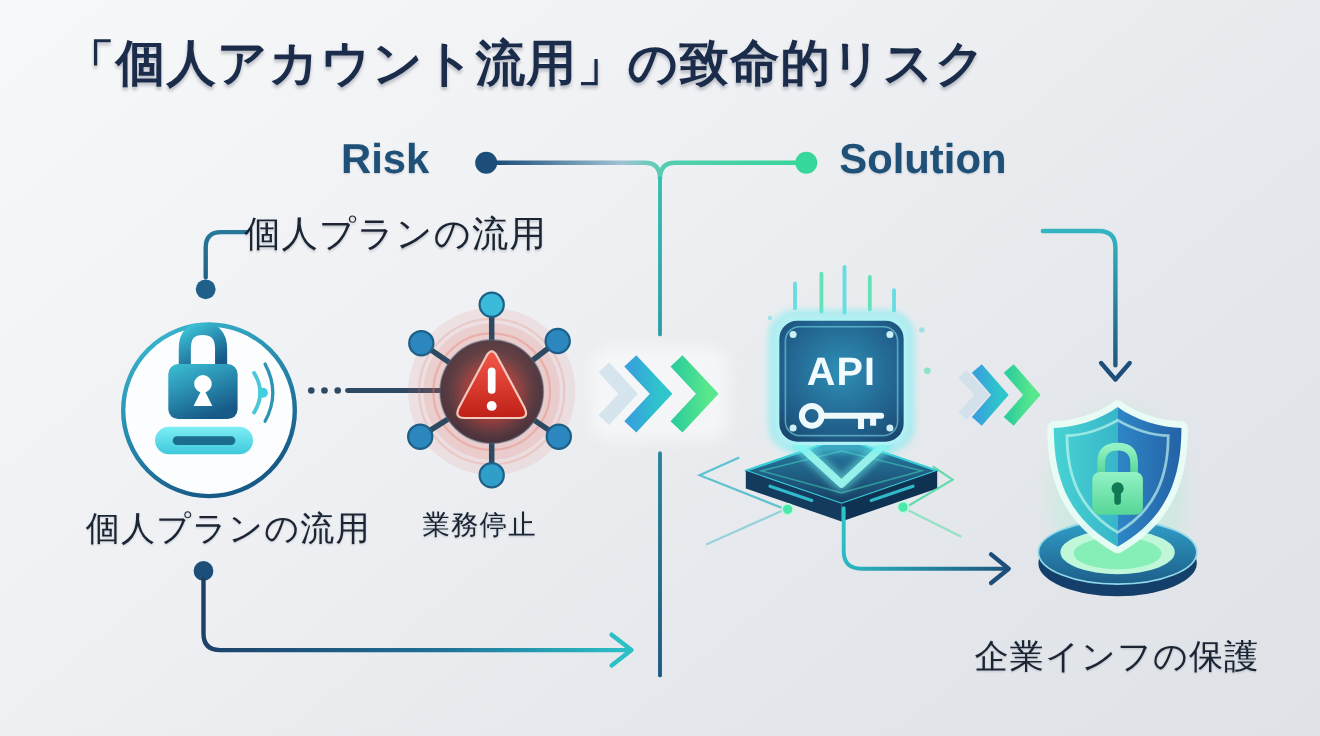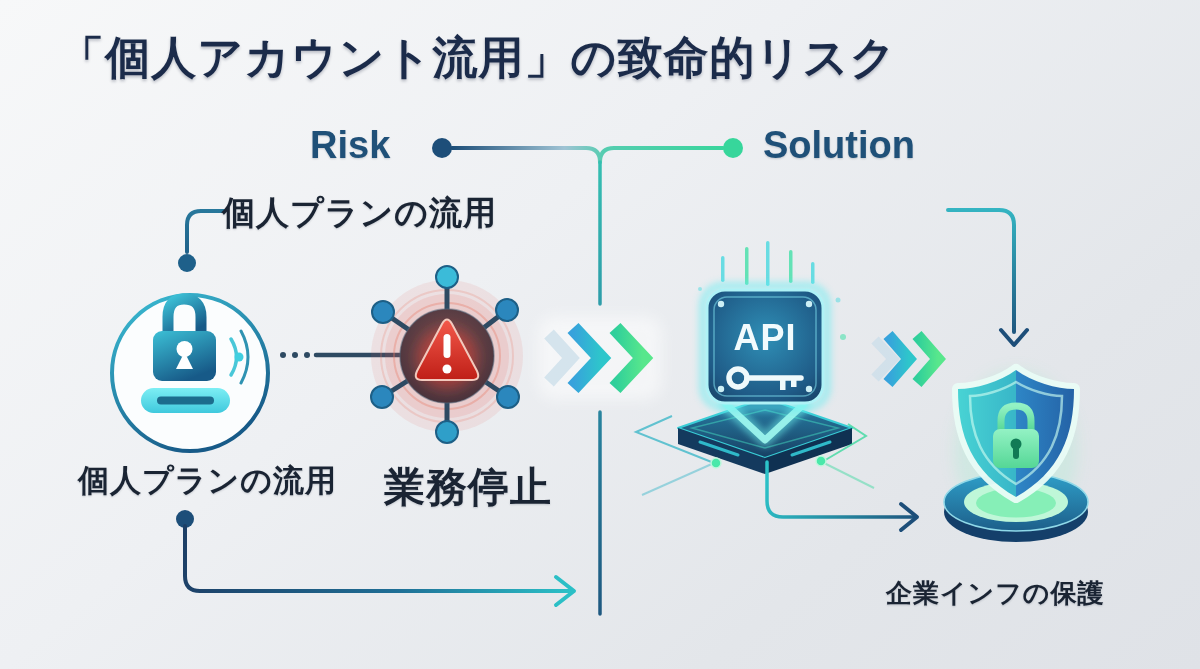--- a/index.html
+++ b/index.html
@@ -15,28 +15,28 @@
     font-size:45px;font-weight:800;color:#1b2b4a;letter-spacing:1px;
     text-shadow:0 2px 3px rgba(15,25,50,.25);
   }
   .section-heading{
     font-size:38px;font-weight:800;color:#1f5078;
     text-shadow:0 1px 2px rgba(15,25,50,.18);
   }
   .risk-heading{left:310px;top:124px;}
   .solution-heading{left:763px;top:124px;}
   .jp-label{
-    font-size:33px;font-weight:700;color:#1a2433;letter-spacing:1px;
+    font-size:33px;font-weight:400;color:#1a2433;letter-spacing:1px;
     text-shadow:0 1px 2px rgba(15,25,50,.18);white-space:nowrap;
   }
   .callout-tl{left:222px;top:191px;}
   .callout-tr{left:714px;top:191px;}
   .label-bl{left:78px;top:460px;font-size:31px;}
-  .label-hub{left:384px;top:460px;font-size:41px;}
-  .label-br{left:886px;top:576px;font-size:26px;}
+  .label-hub{left:384px;top:460px;font-size:25px;}
+  .label-br{left:886px;top:576px;font-size:31px;}
   text{font-family:"Liberation Sans","DejaVu Sans",sans-serif;}
 </style>
 </head>
 <body>
 
 <div class="canvas">
 
   <svg width="1200" height="669" viewBox="0 0 1200 669">
     <defs>
       <linearGradient id="gradRS" gradientUnits="userSpaceOnUse" x1="452" y1="148" x2="733" y2="148">

